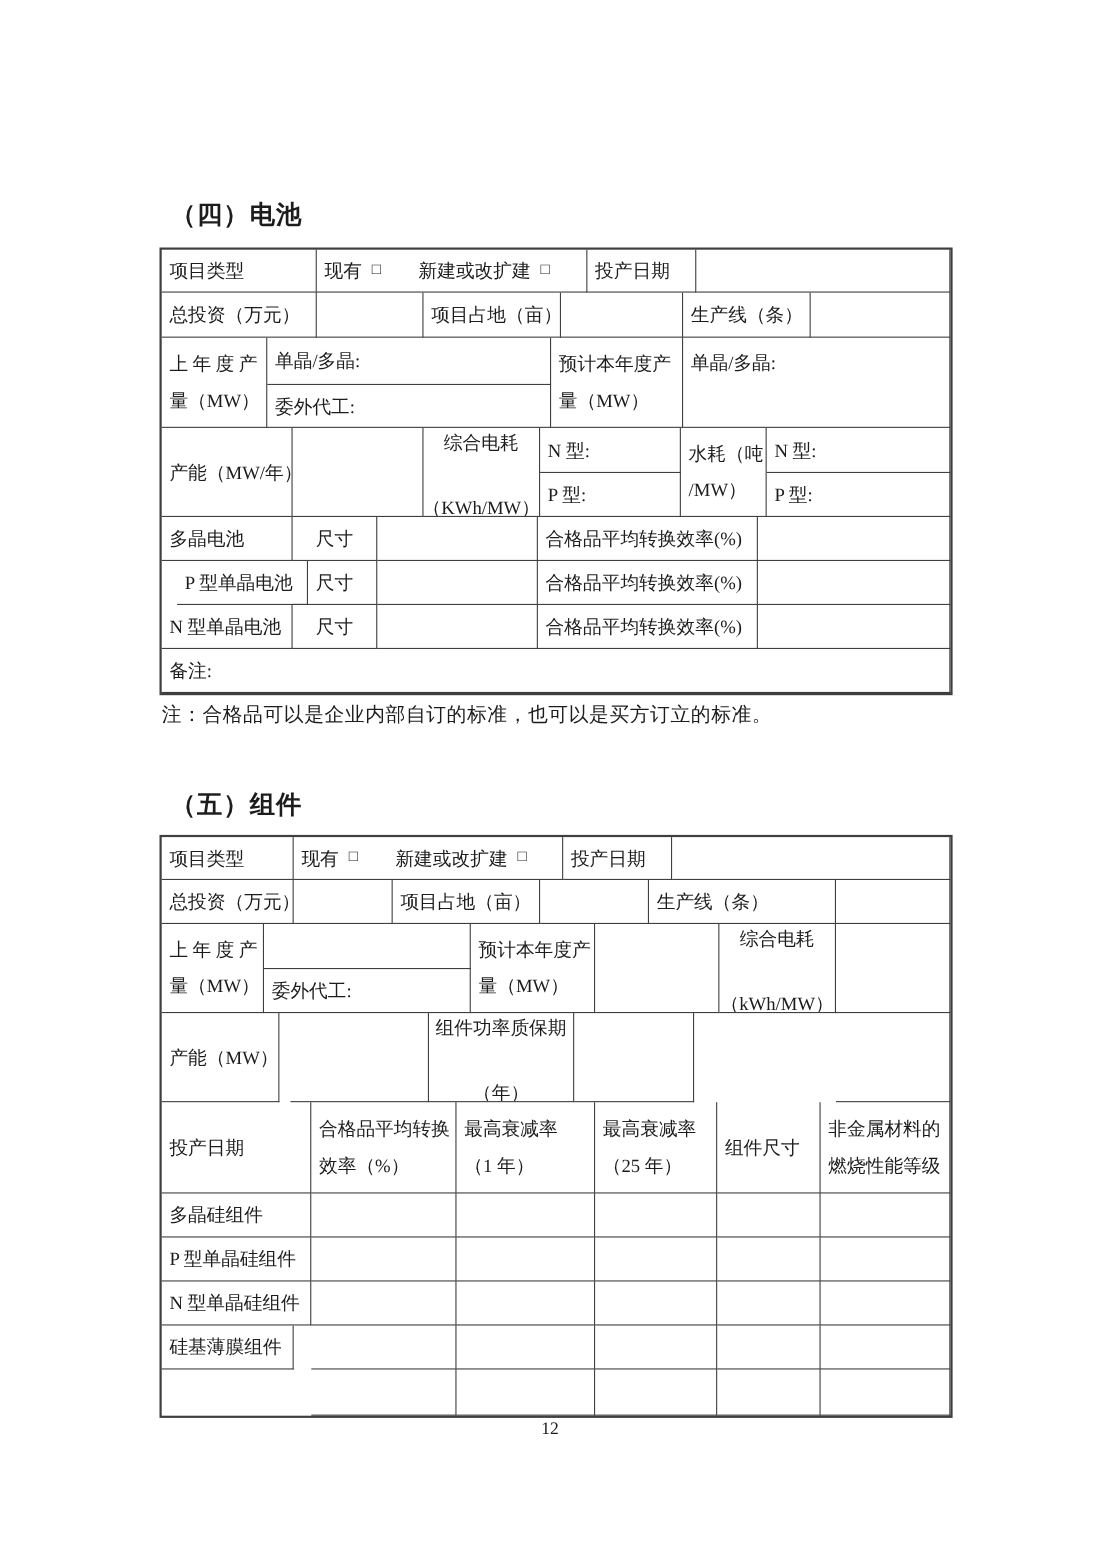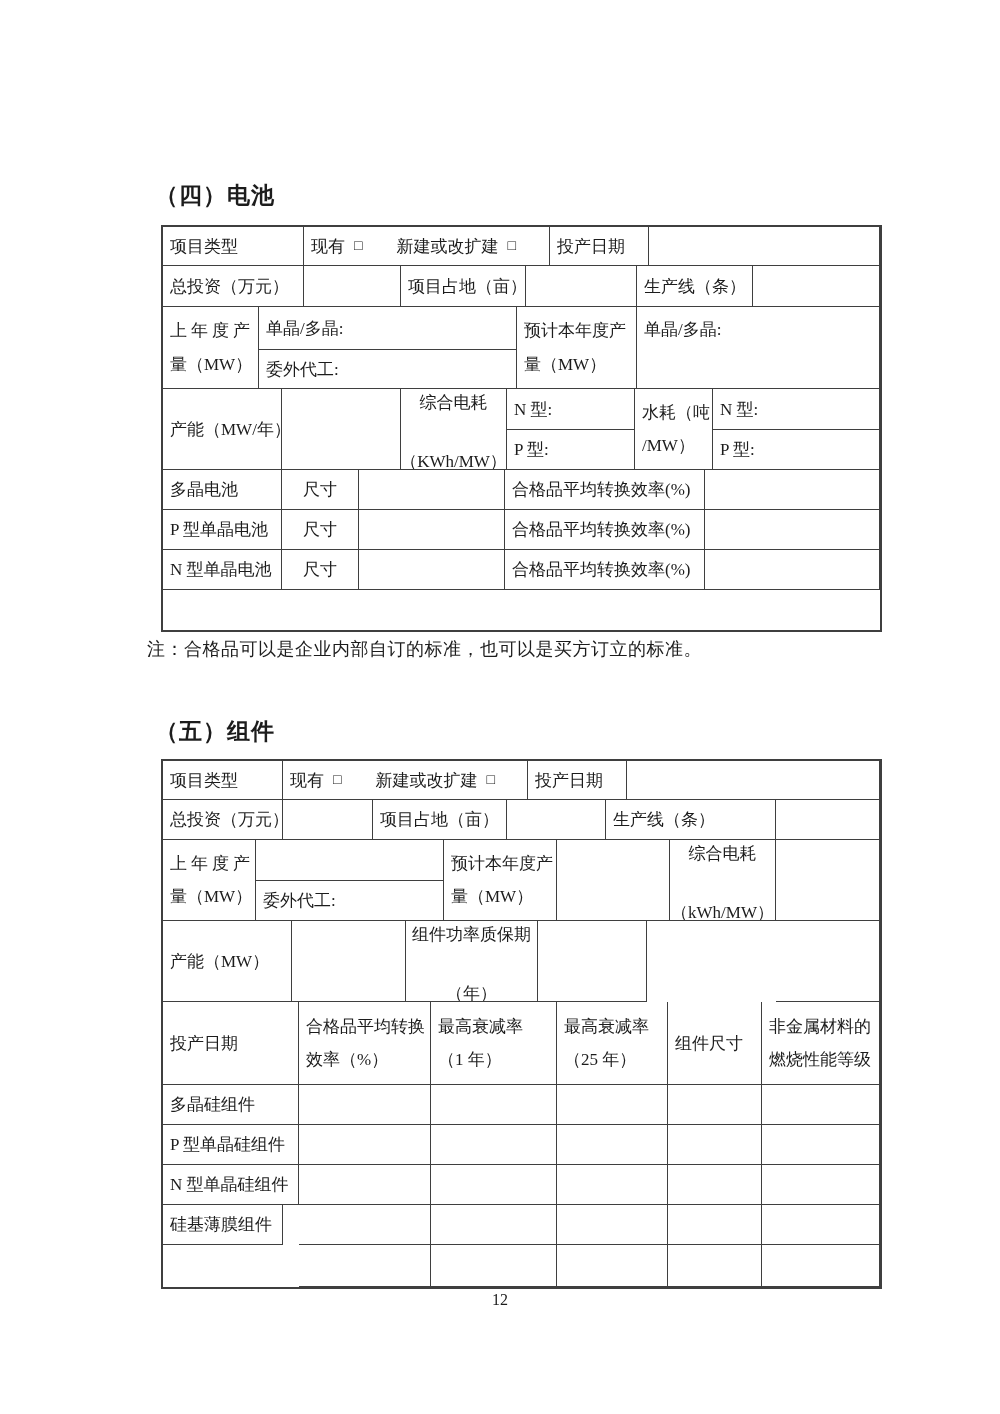--- a/index.html
+++ b/index.html
@@ -4,21 +4,21 @@
 <style>
   html,body{margin:0;padding:0;}
   body{
     width:1000px;height:1414px;background:#ffffff;position:relative;
     font-family:"Liberation Serif","DejaVu Serif",serif;
     color:#1c1c1c;
   }
   .title{position:absolute;font-size:23px;font-weight:bold;letter-spacing:1px;}
   .note{position:absolute;font-size:18px;letter-spacing:0.5px;}
   .pageno{position:absolute;left:0;width:100%;text-align:center;font-size:16px;}
-  .tbl{position:absolute;border:2px solid #3f3f3f;background:#ffffff;font-size:17px;margin-left:16px;}
+  .tbl{position:absolute;border:2px solid #3f3f3f;background:#ffffff;font-size:17px;}
   .c{
     position:absolute;box-sizing:border-box;
     border-right:1px solid #3f3f3f;border-bottom:1px solid #3f3f3f;
     display:flex;align-items:center;padding:0 7px;white-space:nowrap;overflow:hidden;
   }
   .lines{flex-direction:column;justify-content:space-evenly;align-items:flex-start;padding:2px 7px;}
   .ctr{align-items:center;text-align:center;gap:36px;}
   .topalign{align-items:flex-start;padding-top:11px;}
   .opts{gap:0;}
   .opts .cb{margin-left:9px;font-size:14px;line-height:1;}
@@ -108,21 +108,21 @@
     </div>
   <div class="c ctr" style="left:119px;top:243px;width:77px;height:40px;justify-content:center;">
       <span>尺寸</span>
     </div>
   <div class="c" style="left:196px;top:243px;width:146px;height:40px;"></div>
   <div class="c" style="left:342px;top:243px;width:200px;height:40px;">
       <span>合格品平均转换效率(%)</span>
     </div>
   <div class="c" style="left:542px;top:243px;width:175px;height:40px;"></div>
 
-  <div class="c" style="left:0;top:283px;width:119px;height:40px;">
+  <div class="c" style="left:14px;top:283px;width:119px;height:40px;">
       <span>P 型单晶电池</span>
     </div>
   <div class="c ctr" style="left:119px;top:283px;width:77px;height:40px;justify-content:center;">
       <span>尺寸</span>
     </div>
   <div class="c" style="left:196px;top:283px;width:146px;height:40px;"></div>
   <div class="c" style="left:342px;top:283px;width:200px;height:40px;">
       <span>合格品平均转换效率(%)</span>
     </div>
   <div class="c" style="left:542px;top:283px;width:175px;height:40px;"></div>
@@ -132,20 +132,23 @@
     </div>
   <div class="c ctr" style="left:119px;top:323px;width:77px;height:40px;justify-content:center;">
       <span>尺寸</span>
     </div>
   <div class="c" style="left:196px;top:323px;width:146px;height:40px;"></div>
   <div class="c" style="left:342px;top:323px;width:200px;height:40px;">
       <span>合格品平均转换效率(%)</span>
     </div>
   <div class="c" style="left:542px;top:323px;width:175px;height:40px;"></div>
 
+  <div class="c remarkcell" style="left:0;top:363px;width:717px;height:40px;">
+      <span>备注:</span>
+    </div>
 </div>
 
 <div class="note" style="left:147px;top:637px;">注：合格品可以是企业内部自订的标准，也可以是买方订立的标准。</div>
 
 <div class="title" style="left:155px;top:716px;">（五）组件</div>
 
 <div class="tbl" style="left:145px;top:759px;width:717px;height:526px;">
 
   <div class="c" style="left:0;top:0;width:120px;height:39px;">
       <span>项目类型</span>
@@ -186,21 +189,21 @@
     <span>预计本年度产</span>
       <span>量（MW）</span>
   </div>
   <div class="c" style="left:394px;top:79px;width:113px;height:81px;"></div>
   <div class="c lines ctr" style="left:507px;top:79px;width:106px;height:81px;">
     <span>综合电耗</span>
       <span>（kWh/MW）</span>
   </div>
   <div class="c" style="left:613px;top:79px;width:104px;height:81px;"></div>
 
-  <div class="c" style="left:0;top:160px;width:129px;height:81px;">
+  <div class="c" style="left:0;top:160px;width:107px;height:81px;">
       <span>产能（MW）</span>
     </div>
   <div class="c" style="left:117px;top:160px;width:126px;height:81px;"></div>
   <div class="c lines ctr" style="left:243px;top:160px;width:132px;height:81px;">
     <span>组件功率质保期</span>
       <span>（年）</span>
   </div>
   <div class="c" style="left:375px;top:160px;width:109px;height:81px;"></div>
   <div class="c" style="left:613px;top:160px;width:104px;height:81px;"></div>
 

